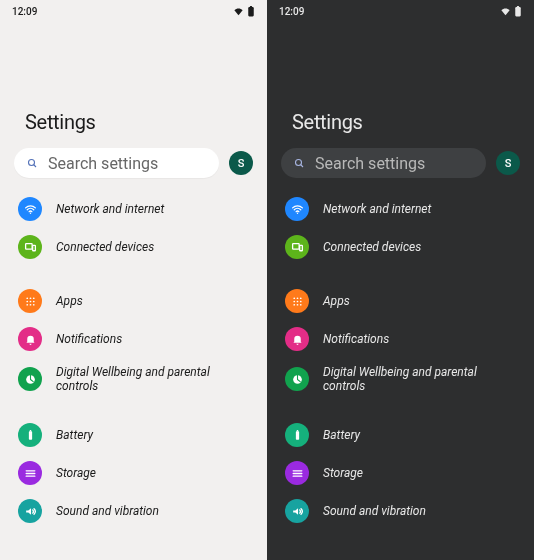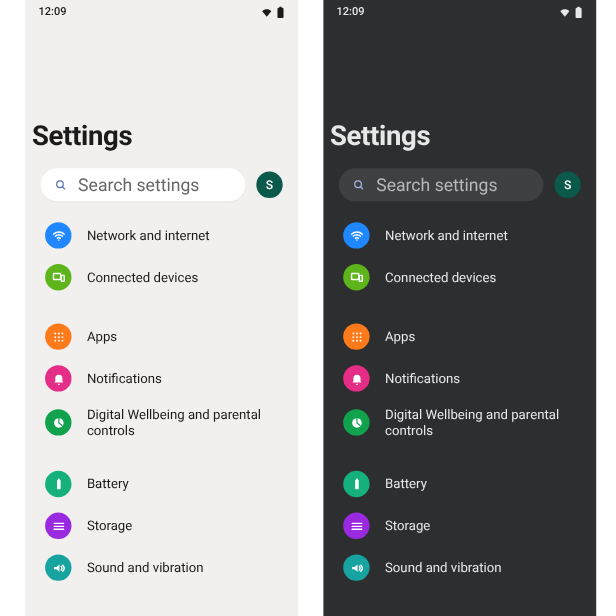--- a/index.html
+++ b/index.html
@@ -1,34 +1,34 @@
 <!DOCTYPE html>
 <html><head>
 <meta charset="utf-8">
 <style>
   * { box-sizing: border-box; margin: 0; padding: 0; }
   html, body { width: 560px; height: 560px; font-family: -apple-system, Roboto, "Segoe UI", Arial, sans-serif; }
   .wrap { display: flex; width: 560px; height: 560px; }
-  .pane { width: 248px; height: 560px; overflow: hidden; position: relative; margin-left: 23px; }
+  .pane { width: 267px; height: 560px; overflow: hidden; position: relative; }
   .light { background: #f2f0ef; color: #1b1b1b; }
   .dark  { background: #2d2e2f; color: #e8e8e8; }
   .statusbar { display: flex; align-items: center; justify-content: space-between; height: 22px; padding: 0 12px; font-size: 10px; font-weight: 500; }
   .sb-right { display: flex; align-items: center; gap: 3px; }
-  .title { font-size: 25px; font-weight: 700; padding: 88px 18px 14px 6px; letter-spacing: -0.3px; }
+  .title { font-size: 20px; font-weight: 400; padding: 88px 18px 14px 25px; letter-spacing: -0.3px; }
   .searchrow { display: flex; align-items: center; gap: 10px; padding: 0 14px 8px 14px; }
   .searchbox { flex: 1; height: 30px; border-radius: 15px; display: flex; align-items: center; gap: 10px; padding: 0 12px; font-size: 16px; }
   .light .searchbox { background: #ffffff; box-shadow: 0 1px 1px rgba(0,0,0,0.04); }
   .dark  .searchbox { background: #3e4042; }
   .searchbox .mag { width: 12px; height: 12px; }
   .light .searchbox .ph { color: #676767; }
   .dark  .searchbox .ph { color: #b8b8b8; }
   .avatar { width: 24px; height: 24px; border-radius: 50%; display: flex; align-items: center; justify-content: center; font-size: 11px; font-weight: 500; color: #ffffff; }
   .light .avatar { background: #0b594a; }
   .dark  .avatar { background: #0b594a; }
-  .list { padding: 4px 0 0 0; }
+  .list { padding: 4px 0 0 0; font-style: italic; }
   .item { display: flex; align-items: center; gap: 14px; padding: 7px 18px; }
   .gap { height: 16px; }
   .icon { width: 24px; height: 24px; border-radius: 50%; display: flex; align-items: center; justify-content: center; flex-shrink: 0; }
   .icon svg { width: 13px; height: 13px; display:block; }
   .label { font-size: 12px; font-weight: 400; }
   .light .label { color: #1b1b1b; }
   .dark  .label { color: #e8e8e8; }
   
   .c-blue   { background:#1f87ff; }
   .c-lime   { background:#5db41b; }

